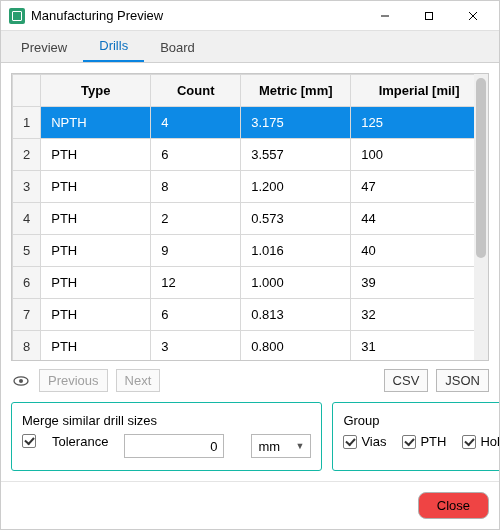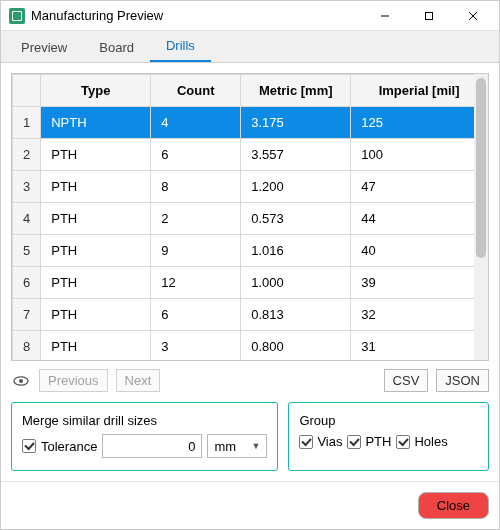--- a/index.html
+++ b/index.html
@@ -33,25 +33,25 @@
 
 .toolbar-row { display:flex; align-items:center; gap:8px; margin-top:8px; }
 .toolbar-row .spacer { flex:1; }
 .eye { width:20px; height:20px; display:flex; align-items:center; justify-content:center; color:#555; }
 button.btn { padding:4px 10px; border:1px solid #b8b8b8; background:#fafafa; border-radius:0; color:#333; }
 button.btn.small { padding:3px 8px; }
 button.btn.disabled { color:#a0a0a0; border-color:#d0d0d0; }
 
 .groups { display:flex; gap:10px; margin-top:10px; }
 .groupbox { flex:1; border:1px solid #14b8a6; border-radius:3px; padding:10px 10px 12px 10px; position:relative; }
-.groupbox-row { display:flex; align-items:center; gap:5px; margin-top:6px; }
+.groupbox-row { display:flex; align-items:flex-start; gap:16px; margin-top:6px; }
 .chk { width:14px; height:14px; border:1px solid #7a7a7a; border-radius:2px; display:flex; align-items:center; justify-content:center; background:#fff; }
 .chk.checked::after { content:""; width:7px; height:4px; border-left:2px solid #333; border-bottom:2px solid #333; transform:rotate(-48deg); margin-top:-2px; }
 .numfield { width:100px; height:24px; border:1px solid #b8b8b8; padding:2px 6px; text-align:right; background:#fff; }
-.select { width:60px; height:24px; border:1px solid #b8b8b8; background:#fff; display:flex; align-items:center; justify-content:space-between; padding:8px 6px; }
+.select { width:60px; height:24px; border:1px solid #b8b8b8; background:#fff; display:flex; align-items:center; justify-content:space-between; padding:8px 6px;margin-left:11px; }
 .select .caret { font-size:9px; color:#555; }
 
 .footer { display:flex; justify-content:flex-end; padding:10px; border-top:1px solid #e4e4e4; }
 .footer button { padding:5px 18px; border:1px solid #b0b0b0; background:#ef4444; border-radius:8px; }
 
 .vscroll { position:absolute; right:0; top:0; bottom:0; width:14px; background:#f0f0f0; }
 .vscroll .thumb { position:absolute; left:2px; right:2px; top:4px; height:180px; background:#c4c4c4; border-radius:5px; }
 </style>
 </head>
 <body>
@@ -73,22 +73,22 @@
   <div class="winbtn">
     <svg viewBox="0 0 10 10">
         <line x1="1" y1="1" x2="9" y2="9" stroke="#000" stroke-width="1"></line>
         <line x1="9" y1="1" x2="1" y2="9" stroke="#000" stroke-width="1"></line>
       </svg>
   </div>
 </div>
 
 <div class="tabs">
   <div class="tab">Preview</div>
+  <div class="tab active">Drills</div>
   <div class="tab">Board</div>
-  <div class="tab active">Drills</div>
 </div>
 
 <div class="content">
 
   <div class="table-wrap">
     <table>
       <thead>
         <tr>
           <th class="rownum"></th>
           <th class="col-type">Type</th>

